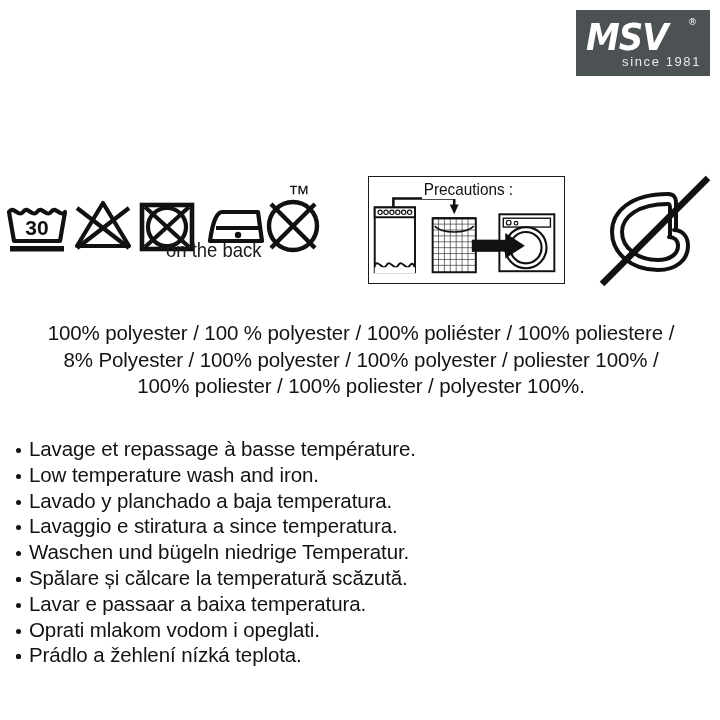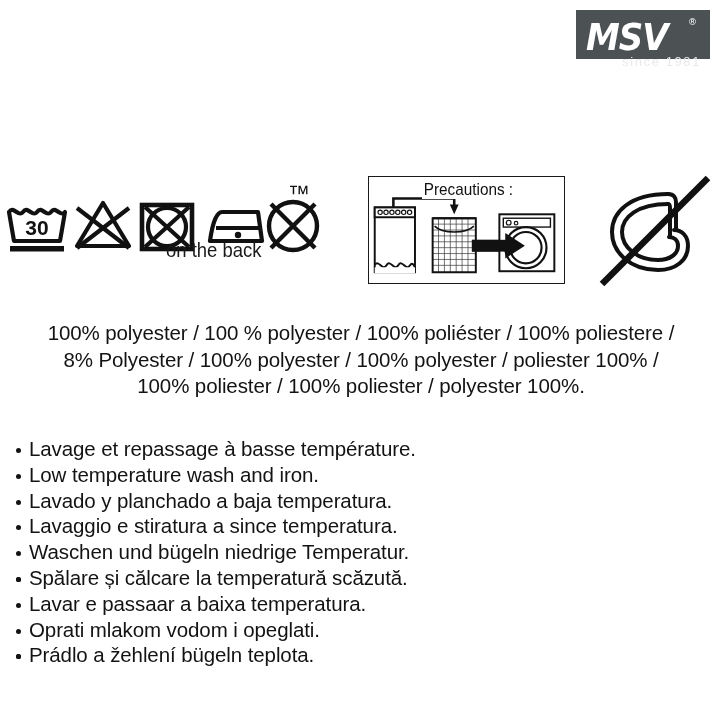--- a/index.html
+++ b/index.html
@@ -15,21 +15,21 @@
     position: relative;
     overflow: hidden;
   }
 
   
   .logo-box {
     position: absolute;
     left: 576px;
     top: 10px;
     width: 134px;
-    height: 49px;
+    height: 66px;
     background: #4c5154;
   }
   .logo-mark {
     position: absolute;
     left: 10px;
     top: 4px;
     width: 100px;
     height: 40px;
     color: #ffffff;
     font-family: "DejaVu Sans", sans-serif;
@@ -315,14 +315,14 @@
   <li><span class="dot"></span><span>Lavage et repassage à basse température.</span></li>
   <li><span class="dot"></span><span>Low temperature wash and iron.</span></li>
   <li><span class="dot"></span><span>Lavado y planchado a baja temperatura.</span></li>
   <li><span class="dot"></span><span>Lavaggio e stiratura a since temperatura.</span></li>
   <li><span class="dot"></span><span>Waschen und bügeln niedrige Temperatur.</span></li>
   <li><span class="dot"></span></li>
   <li><span class="dot"></span><span>Spălare și călcare la temperatură scăzută.</span></li>
   <li><span class="dot"></span><span>Lavar e passaar a baixa temperatura.</span></li>
   <li><span class="dot"></span><span>Oprati mlakom vodom i opeglati.</span></li>
   <li><span class="dot"></span></li>
-  <li><span class="dot"></span><span>Prádlo a žehlení bügeln teplota.</span></li>
+  <li><span class="dot"></span><span>Prádlo a žehlení nízká teplota.</span></li>
 </ul>
 
 </body></html>

